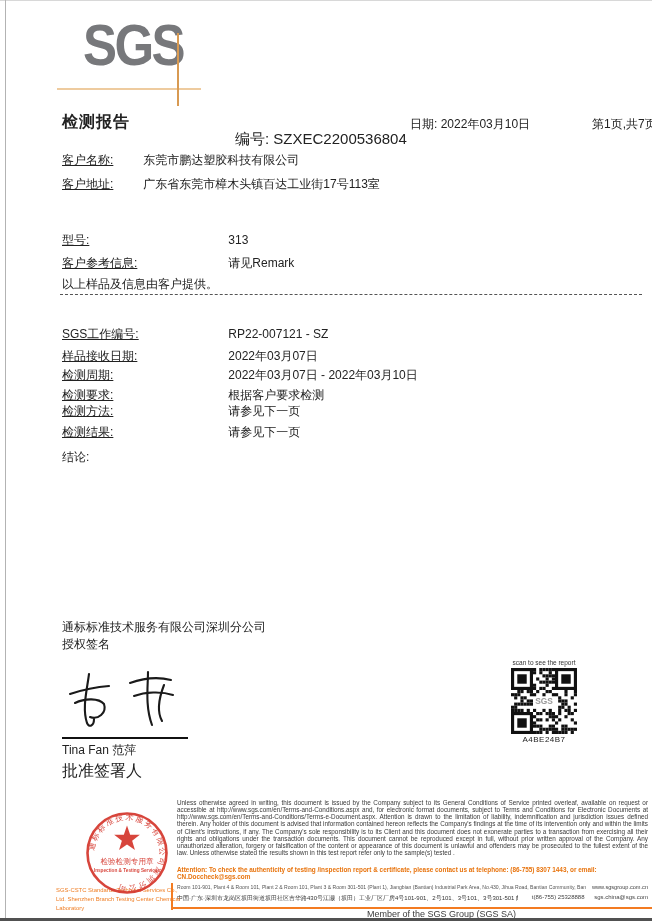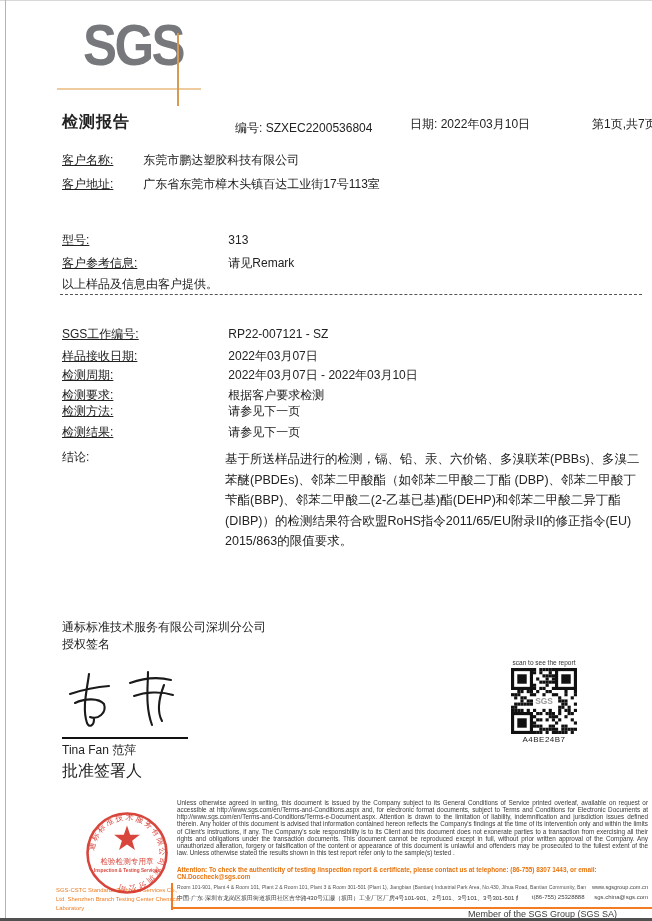--- a/index.html
+++ b/index.html
@@ -15,21 +15,21 @@
   #bottom-strip { left:0; top:918px; width:652px; height:3px; background:#515151; }
   
   #logo-text {
     left:83px; top:16px; font-size:58px; font-weight:700; color:#77787b;
     letter-spacing:-3px; transform:scaleX(0.88); transform-origin:left top; line-height:1;
   }
   #logo-hline { left:57px; top:88px; width:144px; height:2px; background:#eecb9f; }
   #logo-vline { left:177px; top:33px; width:2px; height:73px; background:#d89a52; }
   
   #title    { left:62px;  top:112px; font-size:16px; font-weight:700; letter-spacing:1px; }
-  #hdr-no   { left:235px; top:120px; font-size:12px; white-space:nowrap; }
+  #hdr-no   { left:235px; top:130px; font-size:15px; white-space:nowrap; }
   #hdr-date { left:410px; top:116px; font-size:12px; white-space:nowrap; }
   #hdr-page { left:552px; top:116px; font-size:12px; white-space:nowrap;margin-left:40px; }
   
   .frow { left:62px; font-size:12px; white-space:nowrap; }
   .frow .lbl { display:inline-block;text-decoration:underline; }
   .lbl-w78  { width:78px; }
   .lbl-w163 { width:163px; }
   #dashed-sep { left:60px; top:294px; width:582px; height:0; border-top:1px dashed #555; }
   #conclusion-text {
     left:225px; top:449px; width:420px; font-size:12.5px; line-height:20.5px;
@@ -58,21 +58,21 @@
   }
   .addr-row { left:177px; width:471px; display:flex; align-items:flex-start; white-space:nowrap; overflow:hidden; }
   #addr-en { top:884px; font-size:5.1px; color:#555; }
   #addr-cn { top:894px; font-size:6px; color:#333; }
   .addr-left { flex:1 1 auto; overflow:hidden; }
   .addr-right { flex:0 0 auto; margin-left:6px; color:#444; }
   #addr-en .addr-right { font-size:5.6px; }
   #addr-cn .addr-right span { margin-left:8px; }
   #ftr-vline { left:171px; top:883px; width:2px; height:27px; background:#f37b21; }
   #ftr-hline { left:171px; top:907px; width:481px; height:2px; background:#f37b21; }
-  #member { left:0; top:909px; width:617px; text-align:right; font-size:9px; color:#3c3c3c; }
+  #member { left:0; top:909px; width:516px; text-align:right; font-size:9px; color:#3c3c3c; }
   
   #stamp-svg { left:85px; top:811px; z-index:2; opacity:0.93; }
   #stamp-co {
     left:56px; top:886px; width:128px; font-size:5.9px; line-height:9px;
     color:#ef7d23; z-index:1;
   }
 </style>
 </head>
 <body>
 
@@ -135,21 +135,20 @@
   <div class="abs frow" style="top:403px">
     <span class="lbl lbl-w163">检测方法:</span>
     <span>请参见下一页</span>
   </div>
   <div class="abs frow" style="top:424px">
     <span class="lbl lbl-w163">检测结果:</span>
     <span>请参见下一页</span>
   </div>
 
   <div class="abs frow" style="top:449px">结论:</div>
-  <div class="abs" id="conclusion-text">基于所送样品进行的检测，镉、铅、汞、六价铬、多溴联苯(PBBs)、多溴二苯醚(PBDEs)、邻苯二甲酸酯（如邻苯二甲酸二丁酯 (DBP)、邻苯二甲酸丁苄酯(BBP)、邻苯二甲酸二(2-乙基已基)酯(DEHP)和邻苯二甲酸二异丁酯(DIBP)）的检测结果符合欧盟RoHS指令2011/65/EU附录II的修正指令(EU) 2015/863的限值要求。</div>
 
   <div class="abs" id="sig-company">通标标准技术服务有限公司深圳分公司</div>
   <div class="abs" id="sig-auth">授权签名</div>
   <svg class="abs" id="sig-svg" width="132" height="64" viewBox="0 0 132 64">
     <g fill="none" stroke="#1a1a1a" stroke-width="2.1" stroke-linecap="round">
       <path d="M6,26 C18,22 31,19 45,18"></path>
       <path d="M25,6 C23,22 18,40 23,55 C25,60 30,58 30,51"></path>
       <path d="M11,35 C21,30 35,30 40,36 C43,45 34,52 26,49"></path>
       <path d="M66,15 C80,10 95,9 107,12"></path>
       <path d="M84,4 C84,18 81,38 88,57"></path>

